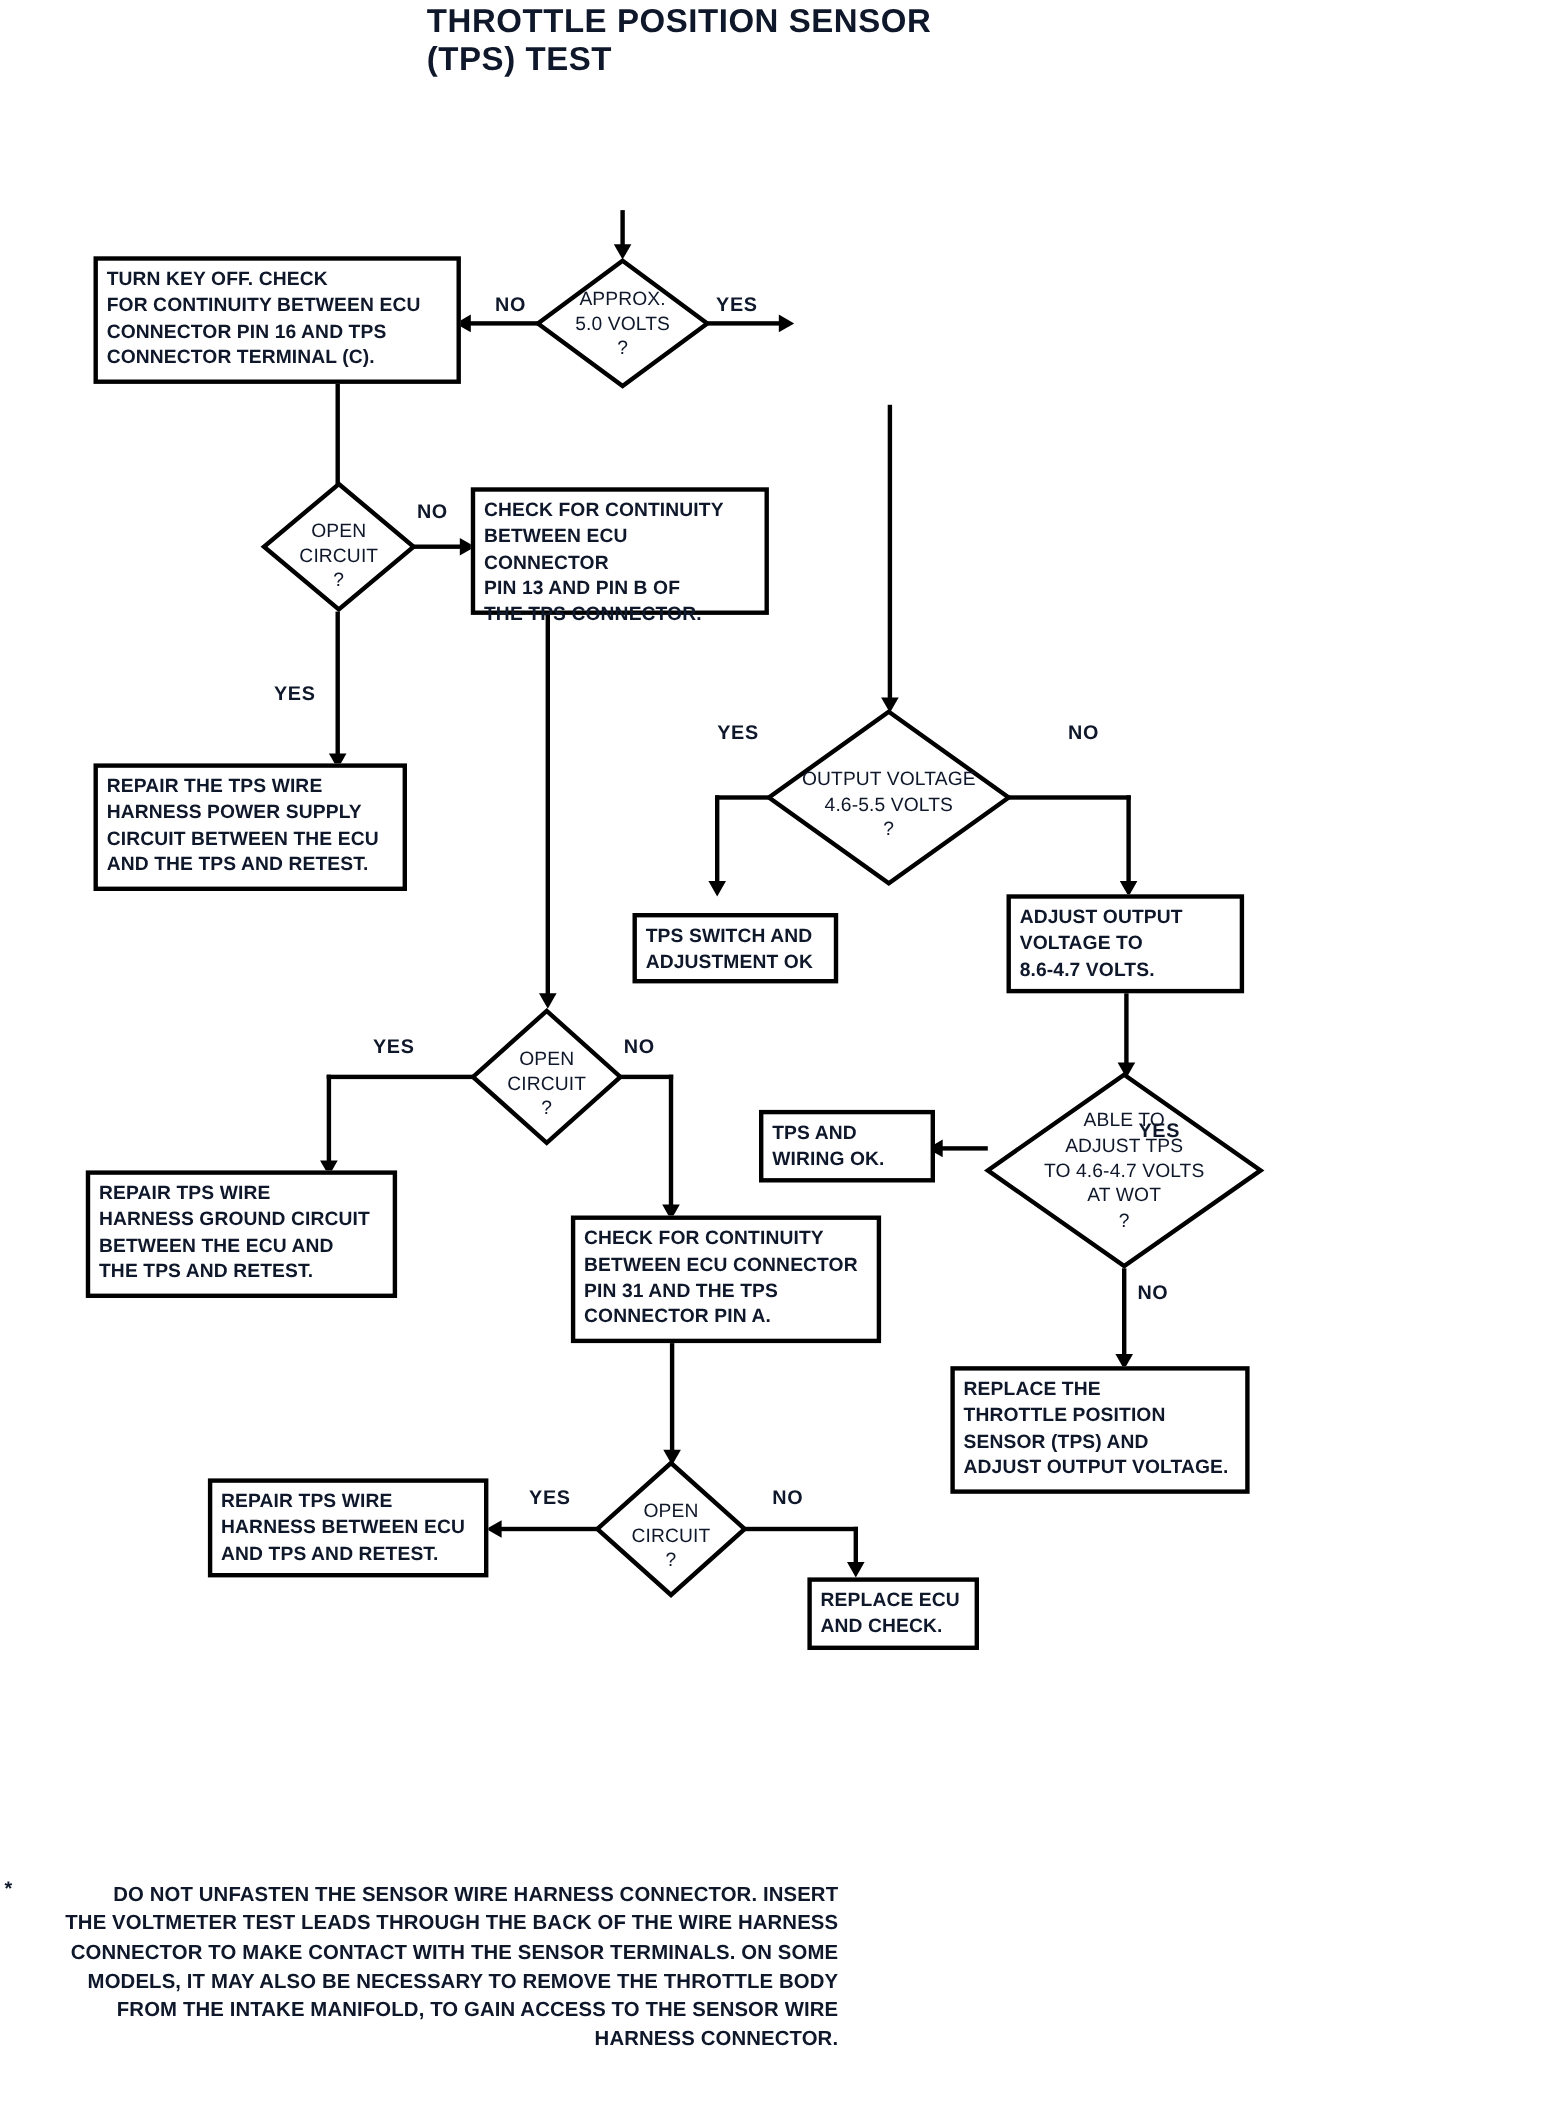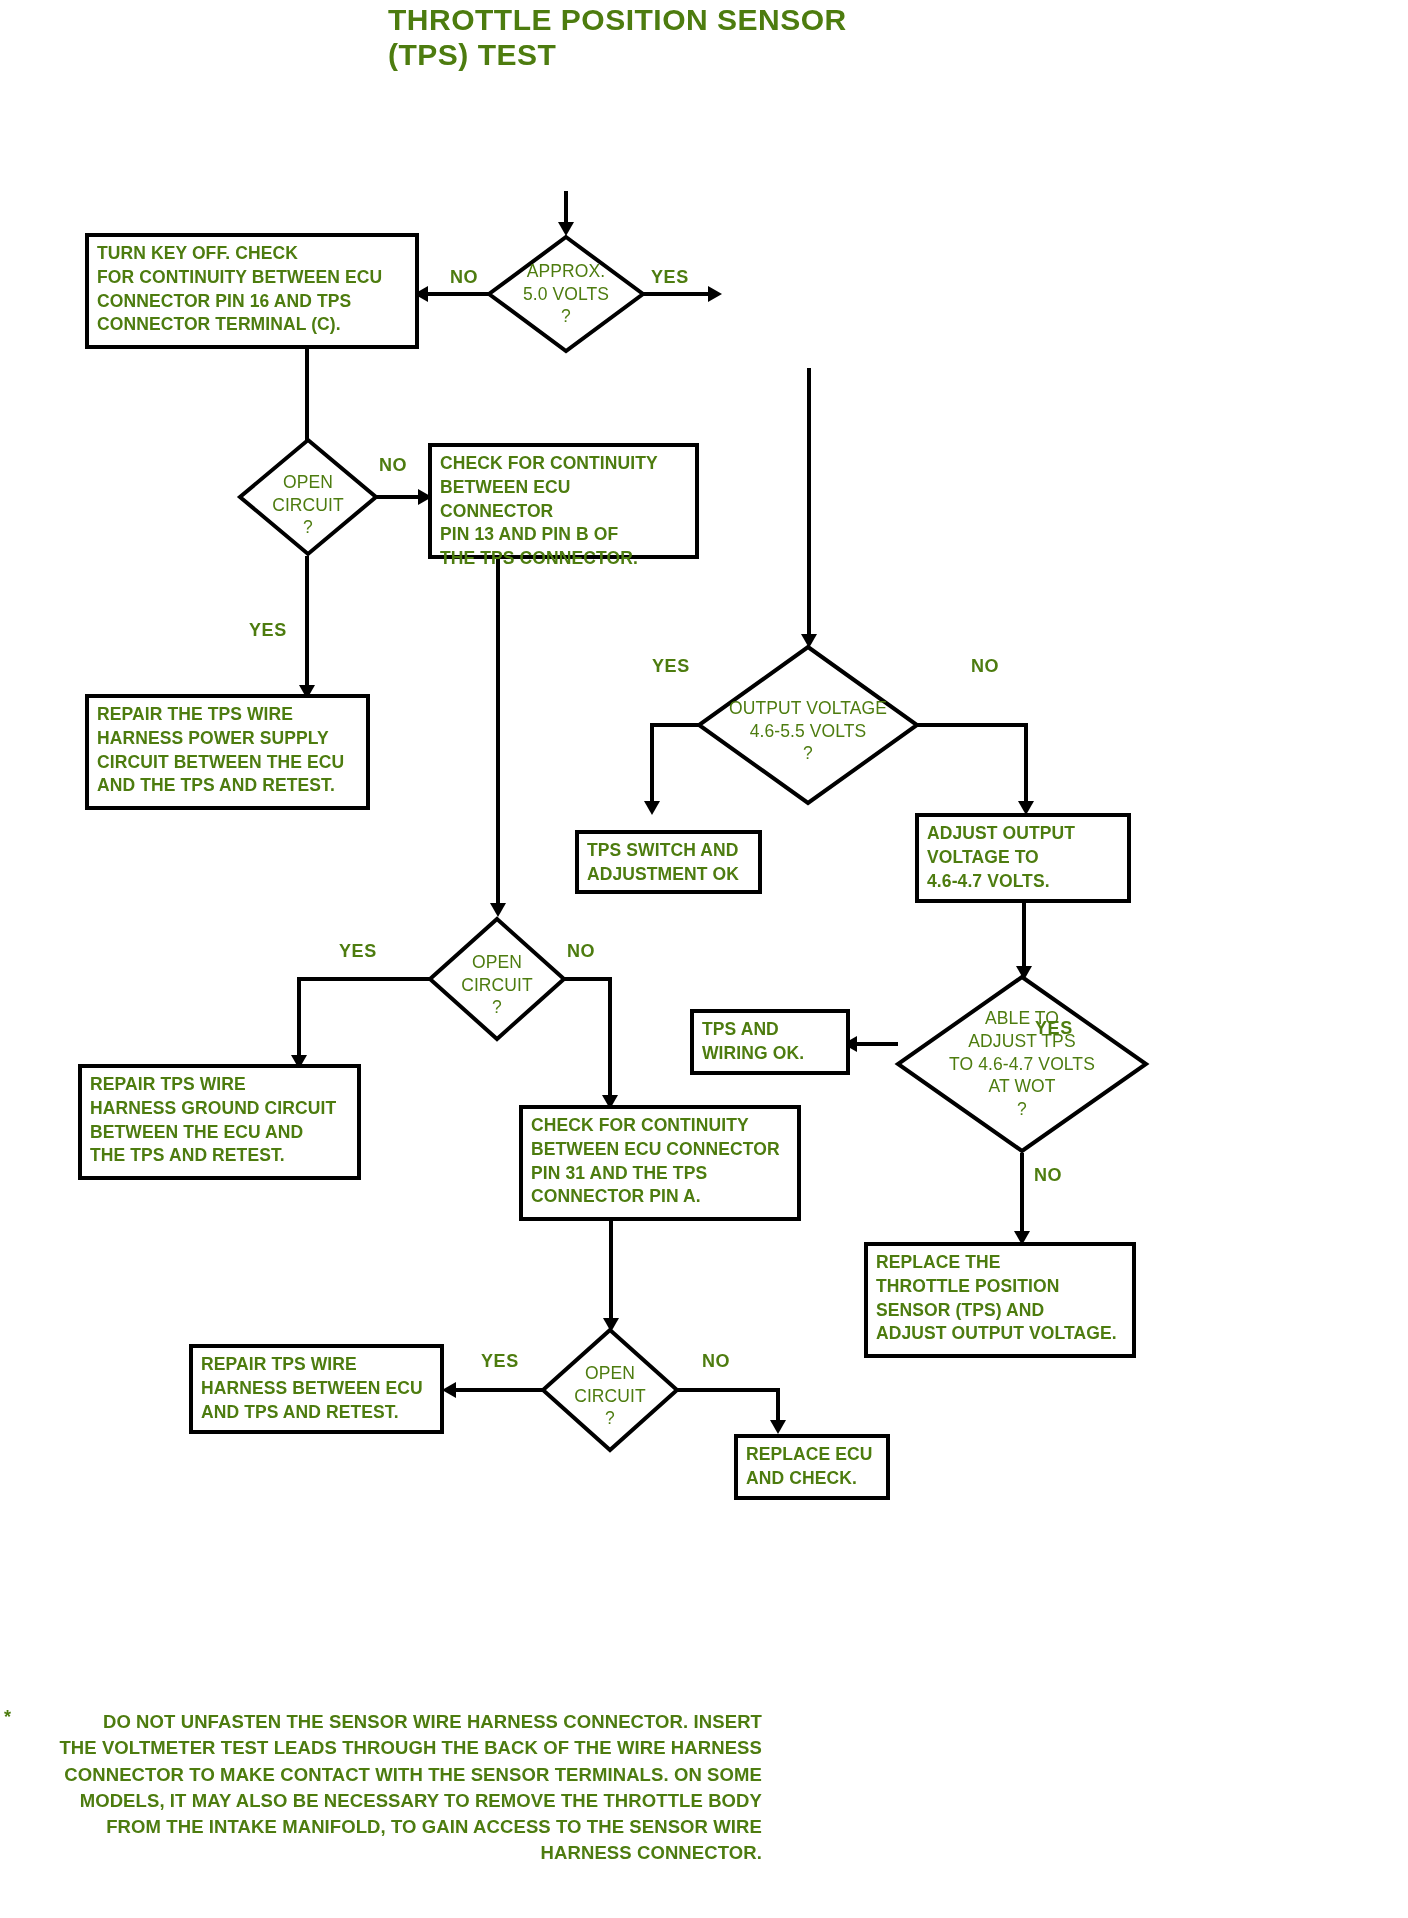--- a/index.html
+++ b/index.html
@@ -6,21 +6,21 @@
     margin: 0;
     padding: 0;
     background: #ffffff;
   }
   #page {
     position: relative;
     width: 1408px;
     height: 1918px;
     background: #ffffff;
     font-family: "Liberation Sans", sans-serif;
-    color: #4d7c0f;
+    color: #0f172a;
     overflow: hidden;
   }
   .title {
     position: absolute;
     font-weight: bold;
     font-size: 30px;
     letter-spacing: 0.5px;
     line-height: 1.18;
     white-space: pre;
   }
@@ -193,21 +193,21 @@
   <div class="conn h" style="left:915px; top:723px; width:113px;"></div>
   <div class="conn v" style="left:1024px; top:723px; height:85px;"></div>
   <div class="arrow-d" style="left:1018px; top:801px;"></div>
   <div class="edge-label" style="left:971px; top:656px;">NO</div>
 
   <div class="box" style="left:575px; top:817px; width:187px; height:64px;margin-top:13px;">TPS SWITCH AND
 ADJUSTMENT OK</div>
 
   <div class="box" style="left:915px; top:813px; width:216px; height:90px;">ADJUST OUTPUT
 VOLTAGE TO
-4.6-4.7 VOLTS.</div>
+8.6-4.7 VOLTS.</div>
 
   <div class="conn v" style="left:1022px; top:903px; height:72px;"></div>
   <div class="arrow-d" style="left:1016px; top:966px;"></div>
 
   <div class="conn v" style="left:496px; top:559px; height:350px;"></div>
   <div class="arrow-d" style="left:490px; top:903px;"></div>
 
   <div class="diamond-wrap" style="left:428px; top:917px; width:138px; height:124px;">
     <svg width="138" height="124" viewBox="0 0 138 124">
       <polygon points="69,2 136,62 69,122 2,62" fill="#fff" stroke="#000" stroke-width="4"></polygon>

